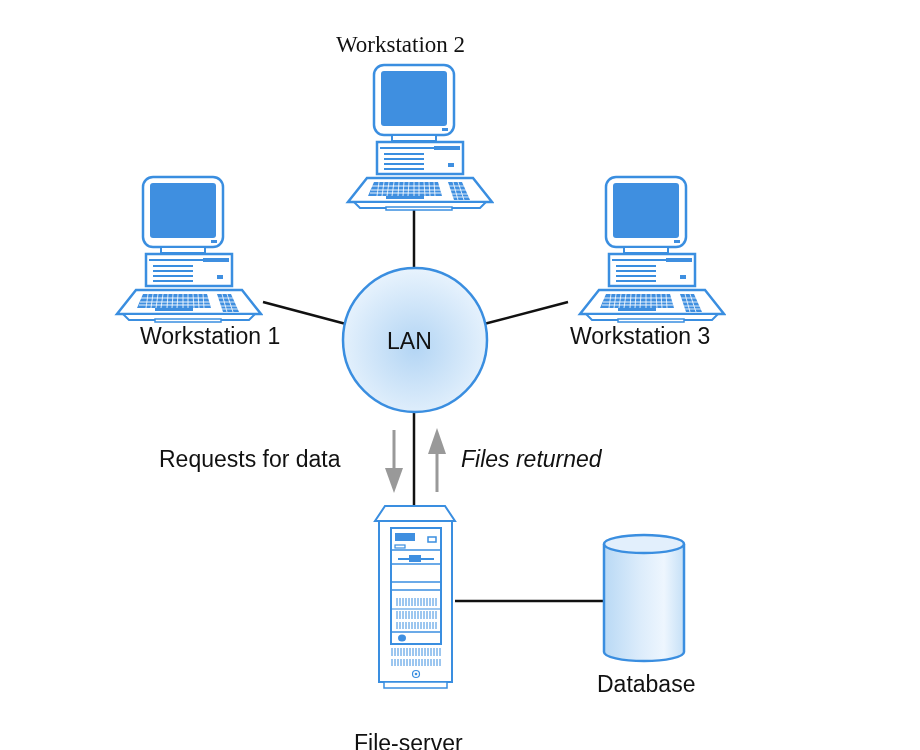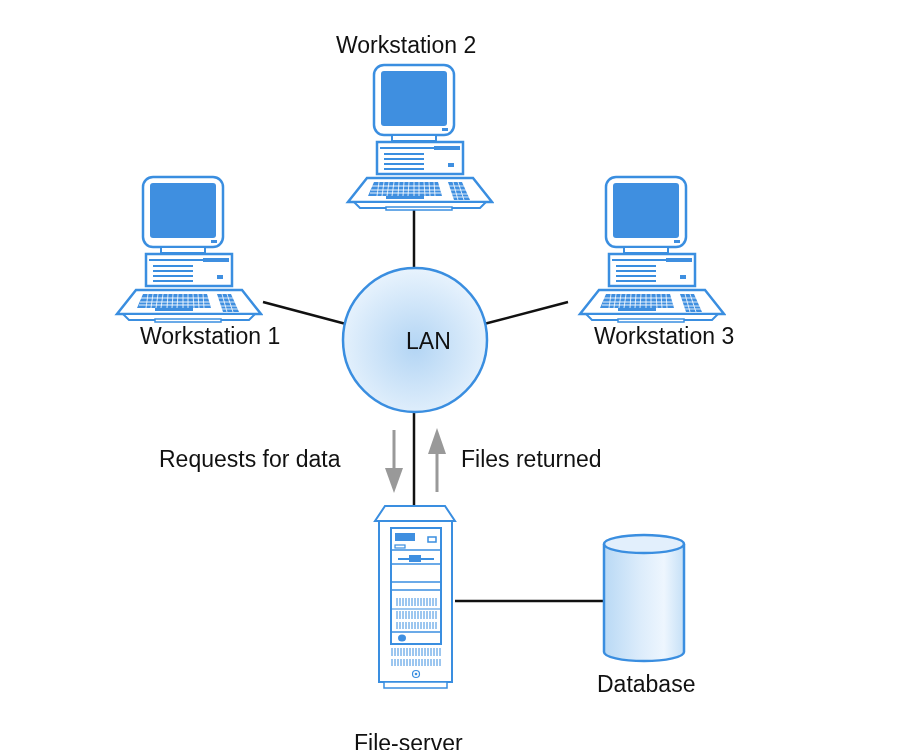--- a/index.html
+++ b/index.html
@@ -130,20 +130,20 @@
     <circle cx="416" cy="674" r="3.5" fill="none" stroke="#3a8ee0" stroke-width="1.2"></circle>
     <circle cx="416" cy="674" r="1.3" fill="#3a8ee0"></circle>
   </g>
 
   <g>
     <path d="M604 544 L604 652 A40 9 0 0 0 684 652 L684 544" fill="url(#dbGrad)" stroke="#3a8ee0" stroke-width="2.5"></path>
     <ellipse cx="644" cy="544" rx="40" ry="9" fill="#e2effc" stroke="#3a8ee0" stroke-width="2.5"></ellipse>
   </g>
 </svg>
 
-<div class="label" style="left:336px; top:32px;">Workstation 2</div>
+<div class="label" style="left:336px; top:32px;font-family:Liberation Serif, serif;">Workstation 2</div>
 <div class="label" style="left:106px; top:323px;margin-left:34px;">Workstation 1</div>
-<div class="label" style="left:594px; top:323px;text-align:right;">Workstation 3</div>
-<div class="label" style="left:406px; top:328px;">LAN</div>
+<div class="label" style="left:570px; top:323px;text-align:right;">Workstation 3</div>
+<div class="label" style="left:387px; top:328px;">LAN</div>
 <div class="label" style="left:159px; top:446px;">Requests for data</div>
-<div class="label" style="left:461px; top:446px;">Files returned</div>
+<div class="label" style="left:461px; top:446px;font-style:italic;">Files returned</div>
 <div class="label" style="left:354px; top:705px;margin-top:25px;">File-server</div>
 <div class="label" style="left:585px; top:671px;margin-left:12px;">Database</div>
 
 </body></html>

